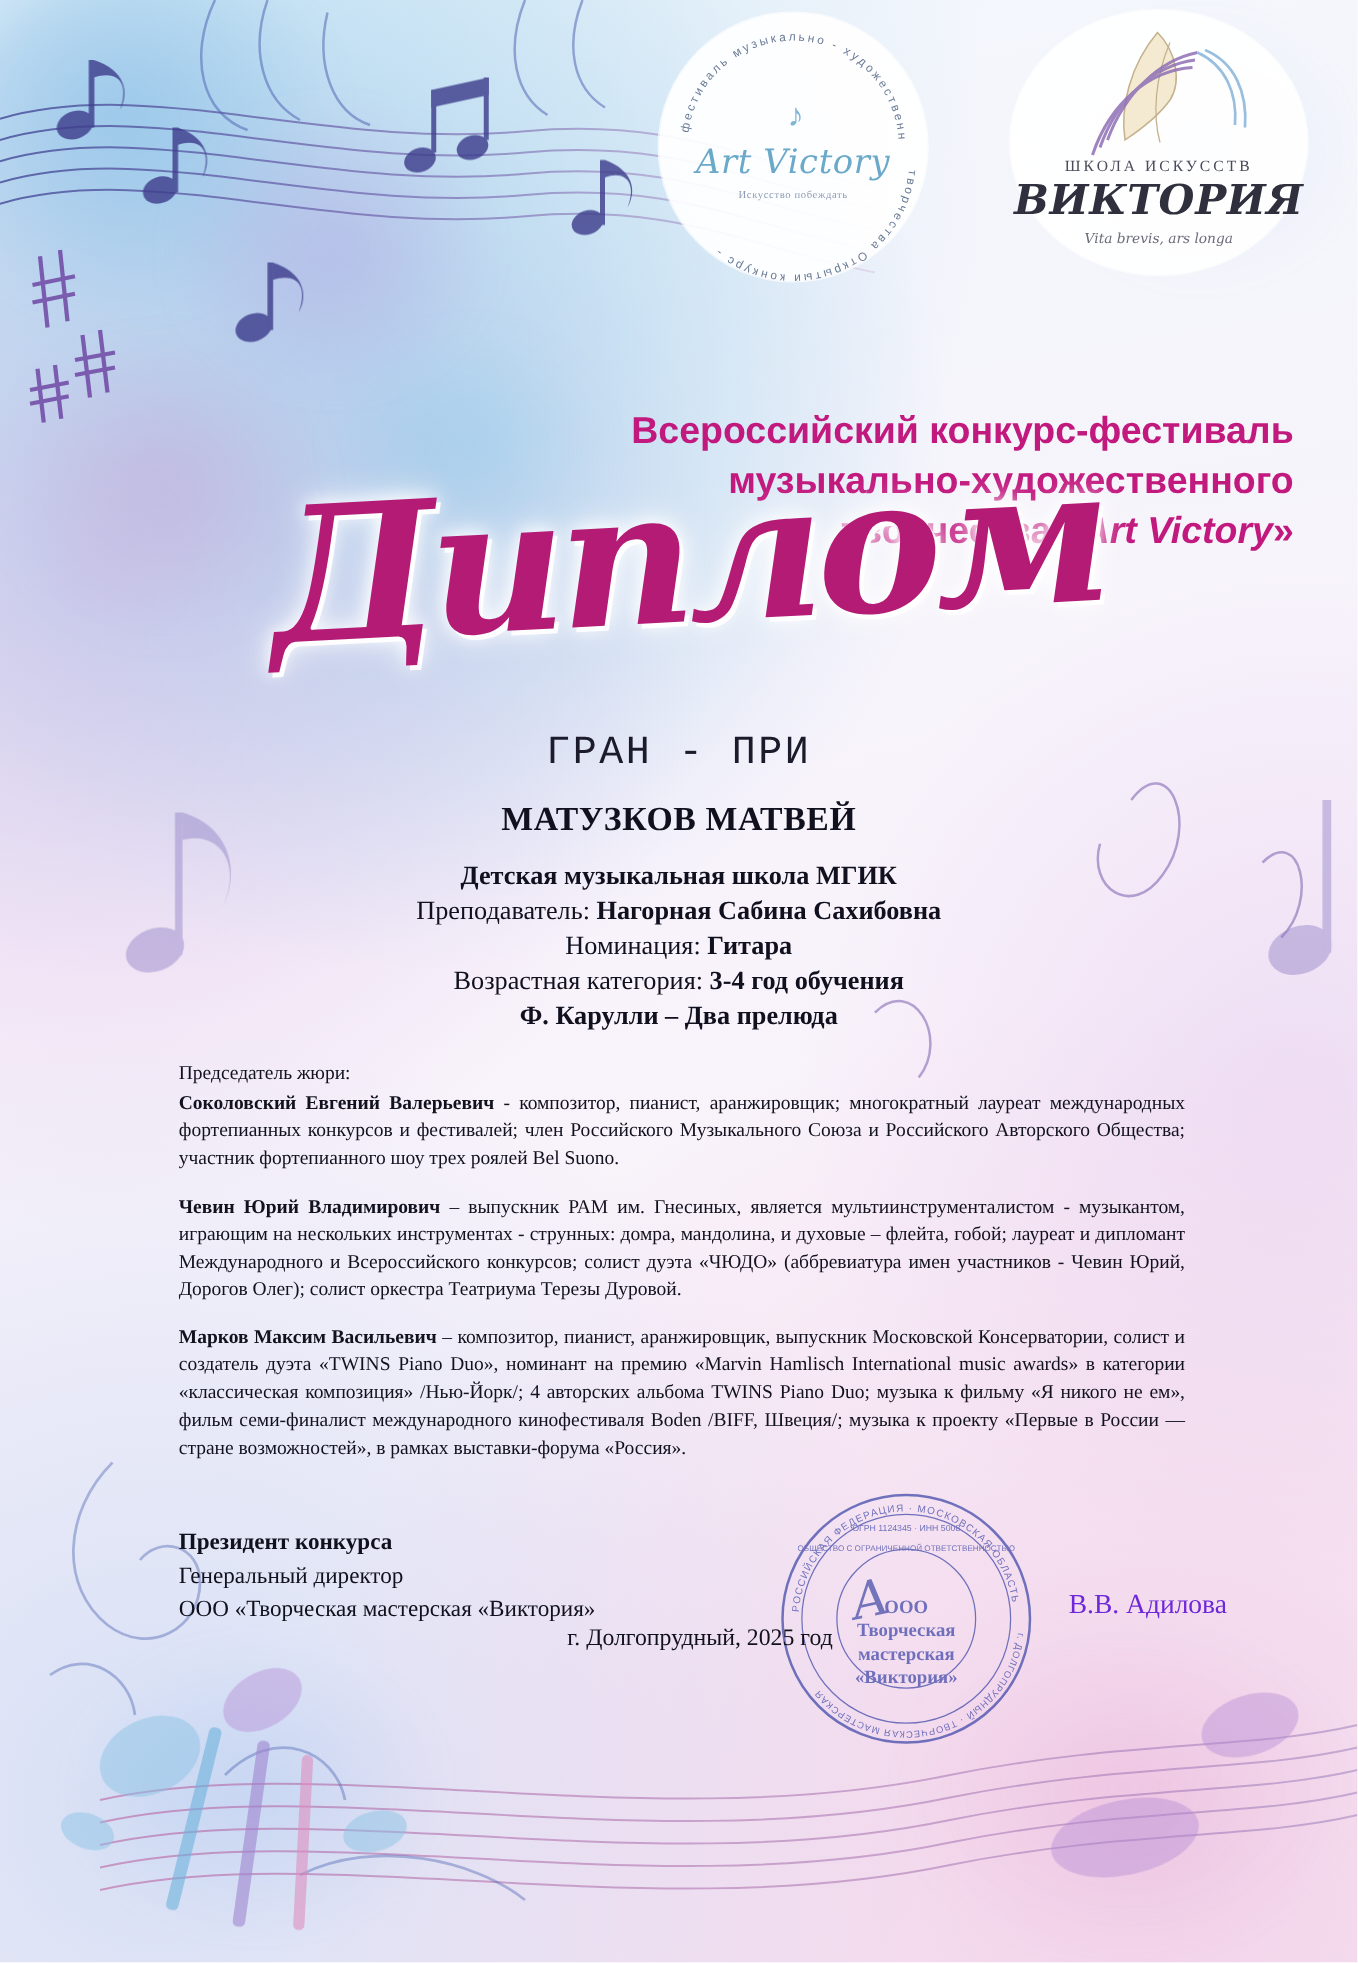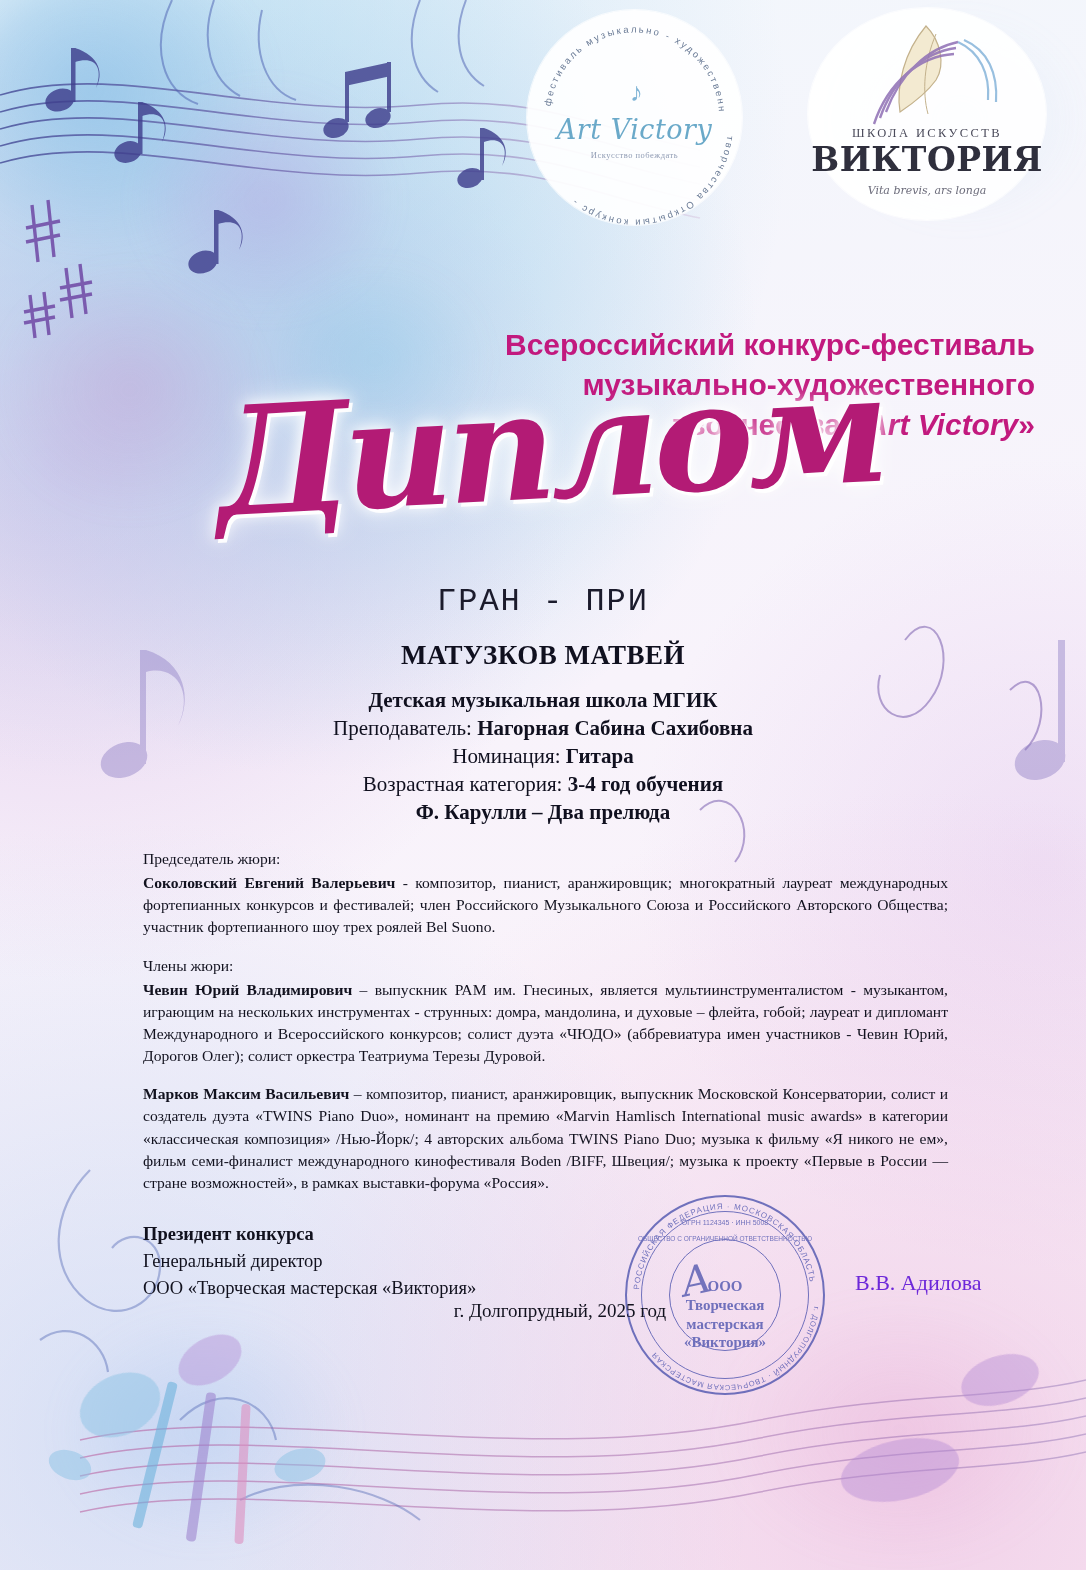--- a/index.html
+++ b/index.html
@@ -85,21 +85,21 @@
   .art-note {
     position:absolute; left:103px; top:68px; font-size:26px; color:#7fb4d6;
   }
   .vic-school {
     position: absolute; left: 0; right: 0; top: 118px;
     font-size: 12.5px; color: #4a4a5a; letter-spacing: 2.4px;
   }
   .vic-name {
     position: absolute; left: 0; right: 0; top: 132px;
     font-family: "DejaVu Serif", serif;
-    font-weight: bold;
+    font-style: italic; font-weight: bold;
     font-size: 33px; color: #2f2f3d; letter-spacing: .5px;
   }
   .vic-motto {
     position: absolute; left: 0; right: 0; top: 176px;
     font-family: "DejaVu Serif", serif; font-style: italic;
     font-size: 11px; color: #6b6b7a;
   }
 
   
   .fest-title {
@@ -386,21 +386,20 @@
     <div class="row"><span>Преподаватель:</span> <b>Нагорная Сабина Сахибовна</b></div>
     <div class="row"><span>Номинация:</span> <b>Гитара</b></div>
     <div class="row"><span>Возрастная категория:</span> <b>3-4 год обучения</b></div>
     <div class="row"><b>Ф. Карулли – Два прелюда</b></div>
   </div>
 
   <div class="jury">
     <h4>Председатель жюри:</h4>
     <p><b>Соколовский Евгений Валерьевич</b><span> - композитор, пианист, аранжировщик; многократный лауреат международных фортепианных конкурсов и фестивалей; член Российского Музыкального Союза и Российского Авторского Общества; участник фортепианного шоу трех роялей Bel Suono.</span></p>
 
-    <h4>Члены жюри:</h4>
     <p><b>Чевин Юрий Владимирович</b><span> – выпускник РАМ им. Гнесиных, является мультиинструменталистом - музыкантом, играющим на нескольких инструментах - струнных: домра, мандолина, и духовые – флейта, гобой; лауреат и дипломант Международного и Всероссийского конкурсов; солист дуэта «ЧЮДО» (аббревиатура имен участников - Чевин Юрий, Дорогов Олег); солист оркестра Театриума Терезы Дуровой.</span></p>
 
     <p><b>Марков Максим Васильевич</b><span> – композитор, пианист, аранжировщик, выпускник Московской Консерватории, солист и создатель дуэта «TWINS Piano Duo», номинант  на премию «Marvin Hamlisch International music awards» в категории «классическая композиция» /Нью-Йорк/; 4 авторских альбома TWINS Piano Duo; музыка к фильму «Я никого не ем», фильм семи-финалист международного кинофестиваля Boden /BIFF, Швеция/; музыка к проекту «Первые в России — стране возможностей», в рамках выставки-форума «Россия».</span></p>
   </div>
 
   <div class="stamp">
     <div class="ring"></div>
     <div class="ring2"></div>
     <div class="ring3"></div>
     <svg class="stamp-arc" viewBox="0 0 200 200">

